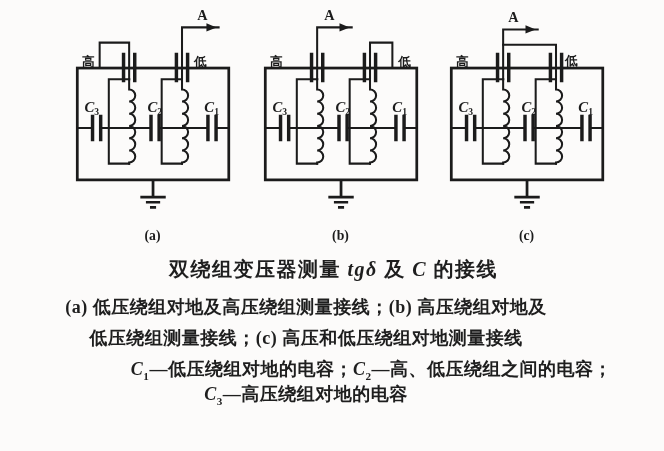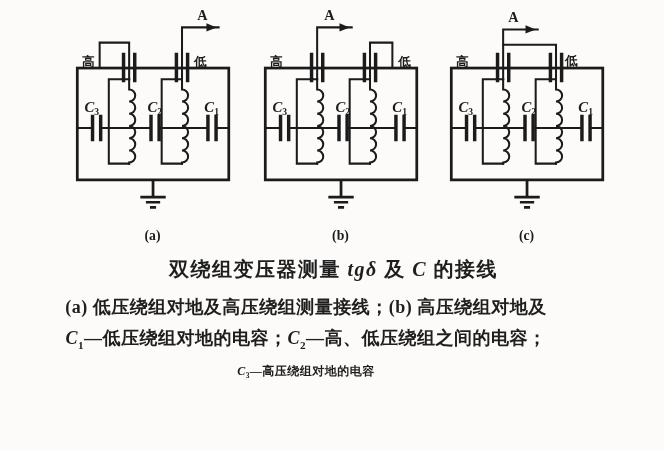--- a/index.html
+++ b/index.html
@@ -31,22 +31,22 @@
   .t-fig{font-size:13.5px;font-weight:600;text-anchor:middle;font-family:"Liberation Serif","DejaVu Serif",serif;}
   
   .captions{
     position:absolute;left:0;top:256px;width:612px;
     text-align:center;color:#1e1e1e;
   }
   .cap{font-weight:600;letter-spacing:0.5px;}
   .cap.title{font-size:20px;font-weight:bold;letter-spacing:1.5px;margin:0 0 12px 55px;}
   .cap.l2{font-size:18px;}
   .cap.l3{font-size:18px;margin-top:7px;}
-  .cap.l4{font-size:18px;margin-top:7px;}
-  .cap.l5{font-size:12px;margin-top:12px;}
+  .cap.l4{font-size:18px;margin-top:7px;text-align:right;}
+  .cap.l5{font-size:18px;margin-top:0;}
   .cap sub{font-size:0.62em;}
 </style>
 </head>
 <body>
 
 <div class="page">
 
   <svg id="dia-a" class="diagram" viewBox="0 0 175 240" width="178" height="244">
     <rect class="tank" x="15" y="63" width="149" height="110"></rect>
     <path class="plate" d="M60.5,48 V77 M71.5,48 V77"></path>
@@ -118,17 +118,18 @@
     <text class="t-cjk" x="133" y="60">低</text>
     <text class="t-cap" x="22" y="106"><tspan>C</tspan><tspan class="sub" dy="3">3</tspan></text>
     <text class="t-cap" x="84" y="106"><tspan>C</tspan><tspan class="sub" dy="3">2</tspan></text>
     <text class="t-cap" x="140" y="106"><tspan>C</tspan><tspan class="sub" dy="3">1</tspan></text>
     <text class="t-fig" x="89" y="232">(c)</text>
   </svg>
 
   <div class="captions">
     <div class="cap title"><span>双绕组变压器测量 </span><span style="font-style: italic;">tgδ</span><span> 及 </span><span style="font-style: italic;">C</span><span> 的接线</span></div>
     <div class="cap l2"><span>(a) 低压绕组对地及高压绕组测量接线；(b) 高压绕组对地及</span></div>
+    <div class="cap l3"><span>低压绕组测量接线；(c) 高压和低压绕组对地测量接线</span></div>
     <div class="cap l4"><span style="font-style: italic;">C</span><sub>1</sub><span>—低压绕组对地的电容；</span><span style="font-style: italic;">C</span><sub>2</sub><span>—高、低压绕组之间的电容；</span></div>
     <div class="cap l5"><span style="font-style: italic;">C</span><sub>3</sub><span>—高压绕组对地的电容</span></div>
   </div>
 
 </div>
 
 </body></html>

